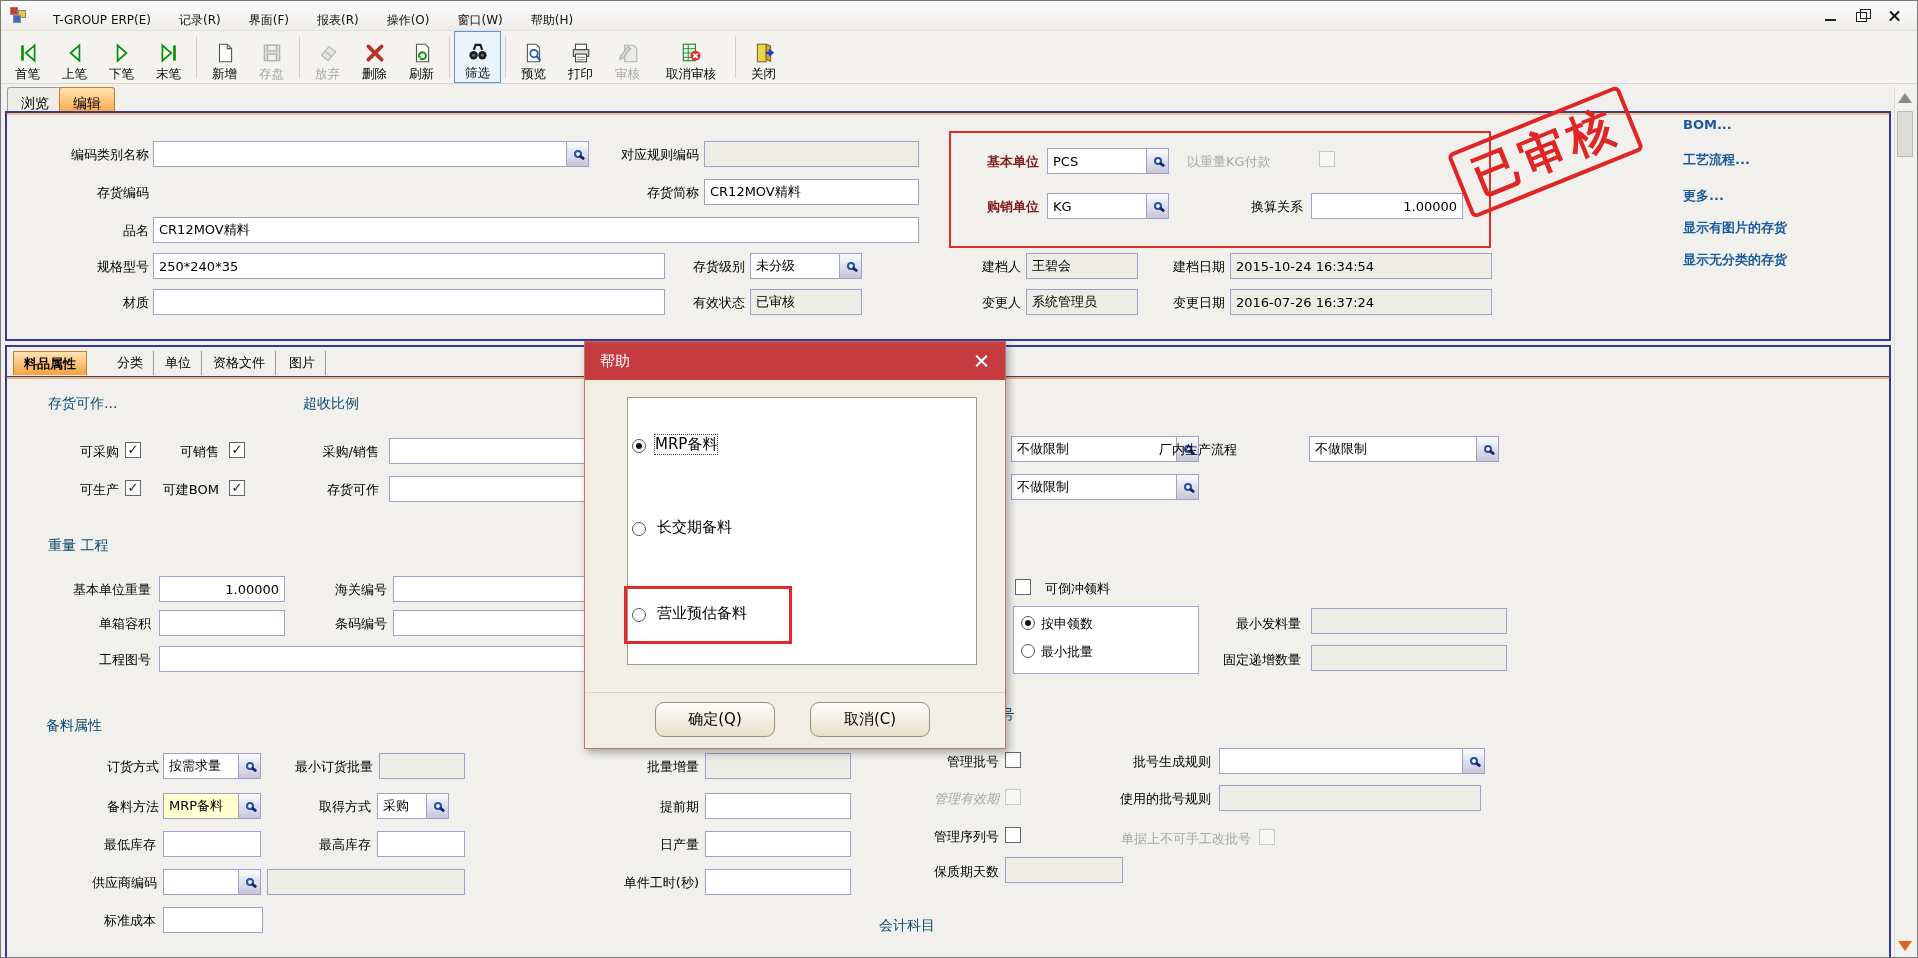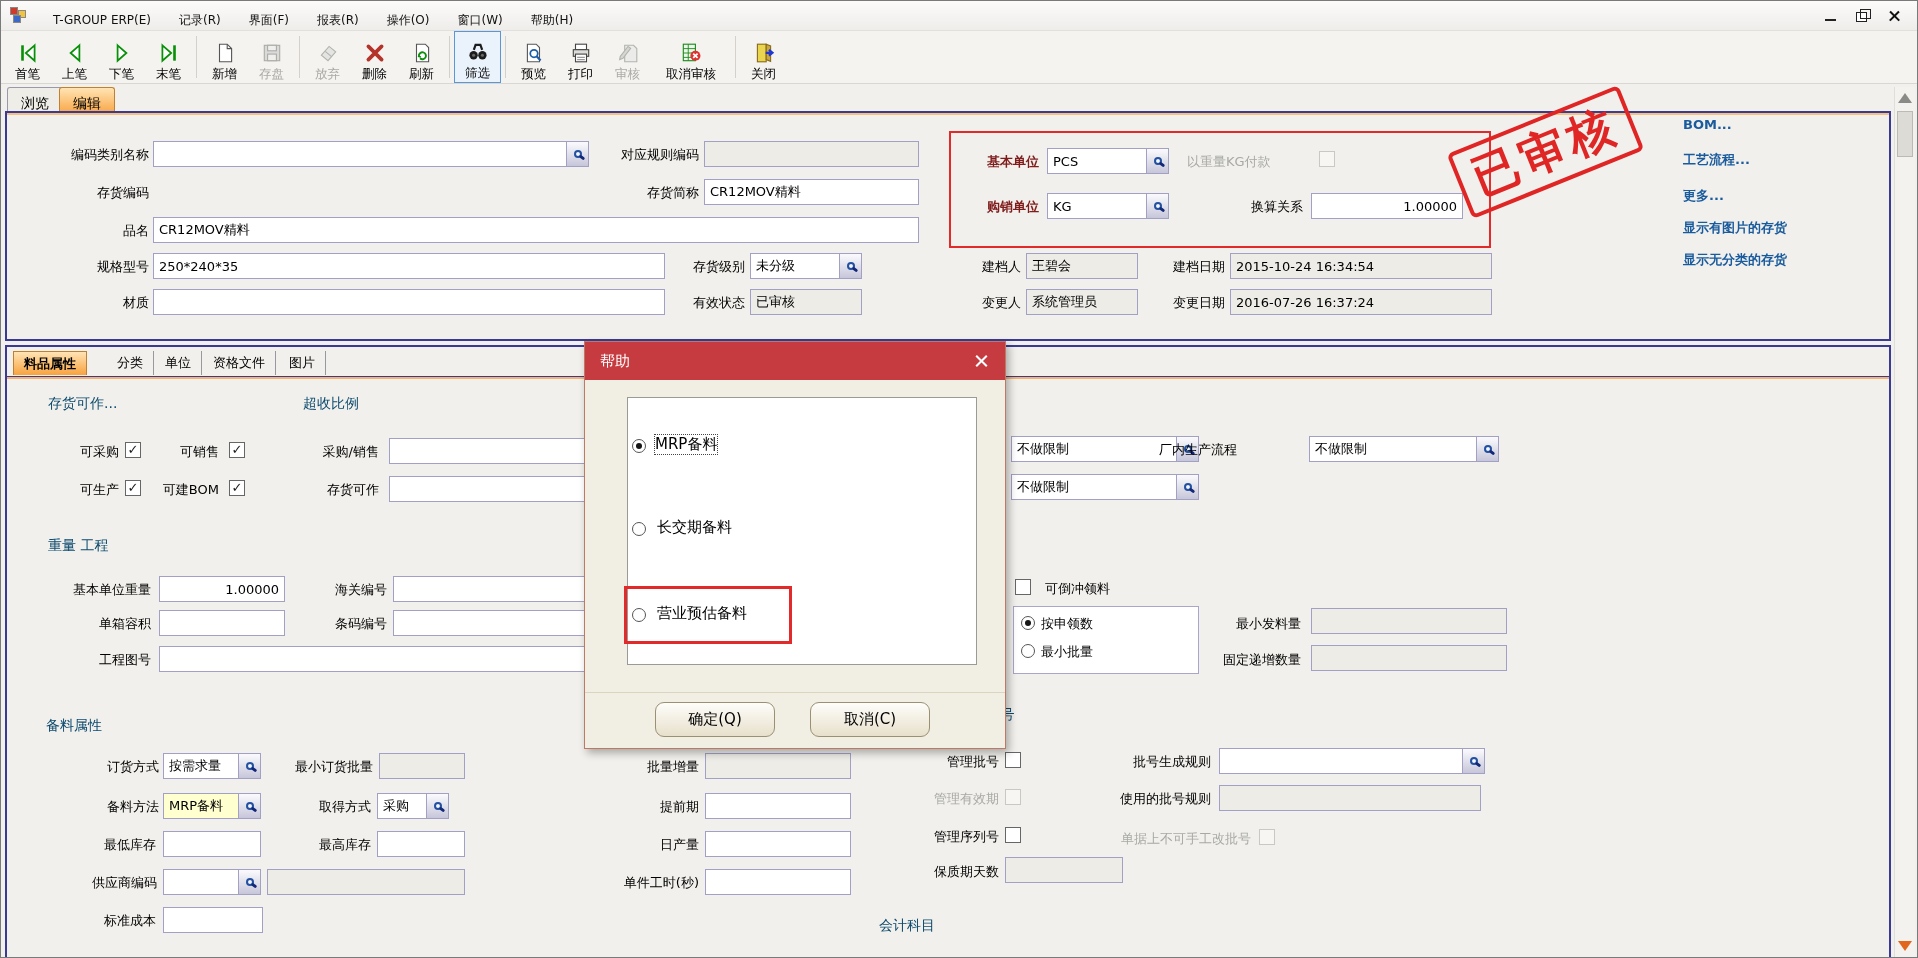--- a/index.html
+++ b/index.html
@@ -523,21 +523,21 @@
   <div class="sect" style="left:939px;top:705px;">批号 序列号</div>
   <div class="lbl" style="left:930px;top:752px;width:68px;">管理批号</div>
   <div class="chk" style="left:1004px;top:751px;"></div>
   <div class="lbl" style="left:1112px;top:752px;width:98px;">批号生成规则</div>
   <div class="fld withbtn" style="left:1218px;top:747px;width:266px;">
       <span></span>
       <span class="lkp">
         <span class="mag"></span>
       </span>
     </div>
-  <div class="lbl dis" style="left:920px;top:789px;width:78px;">管理有效期</div>
+  <div class="lbl dis" style="left:920px;top:789px;width:78px;font-style:italic;">管理有效期</div>
   <div class="chk dis" style="left:1004px;top:788px;"></div>
   <div class="lbl" style="left:1100px;top:789px;width:110px;">使用的批号规则</div>
   <div class="fld gray" style="left:1218px;top:784px;width:262px;">
       <span></span>
     </div>
   <div class="lbl" style="left:920px;top:827px;width:78px;">管理序列号</div>
   <div class="chk" style="left:1004px;top:826px;"></div>
   <div class="lbl dis" style="left:1100px;top:829px;width:150px;">单据上不可手工改批号</div>
   <div class="chk dis" style="left:1258px;top:828px;"></div>
   <div class="lbl" style="left:920px;top:862px;width:78px;">保质期天数</div>

